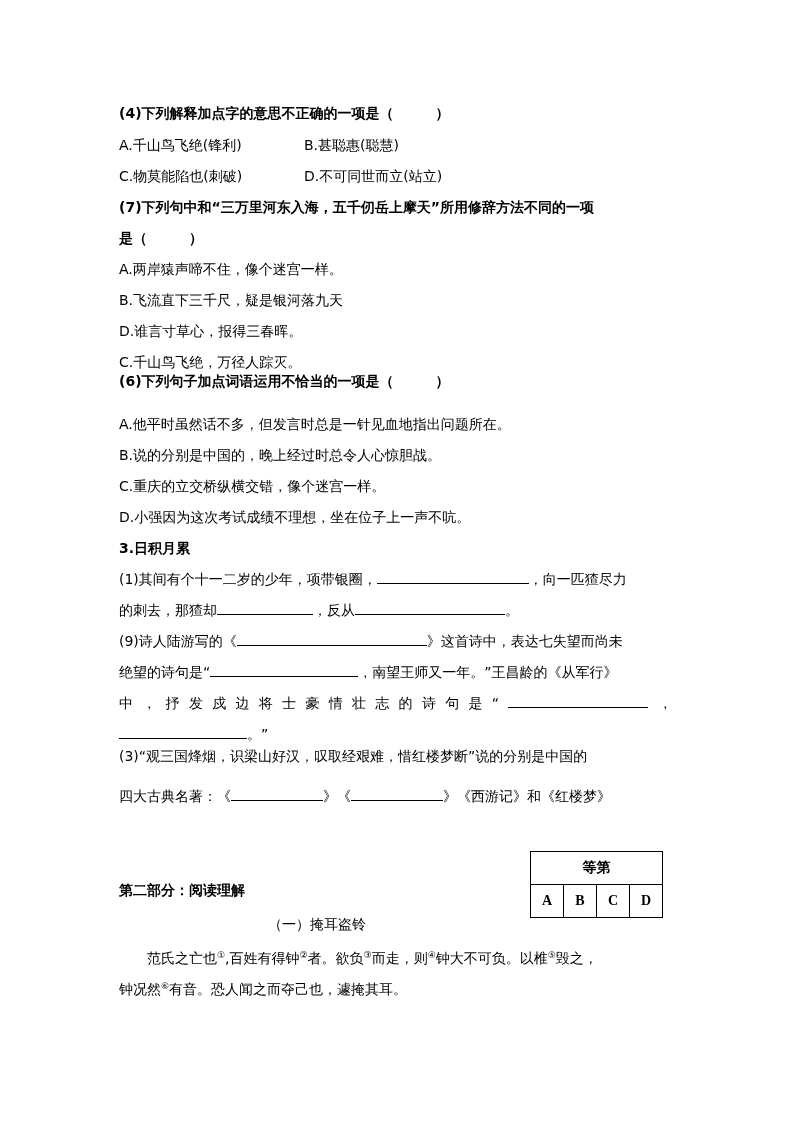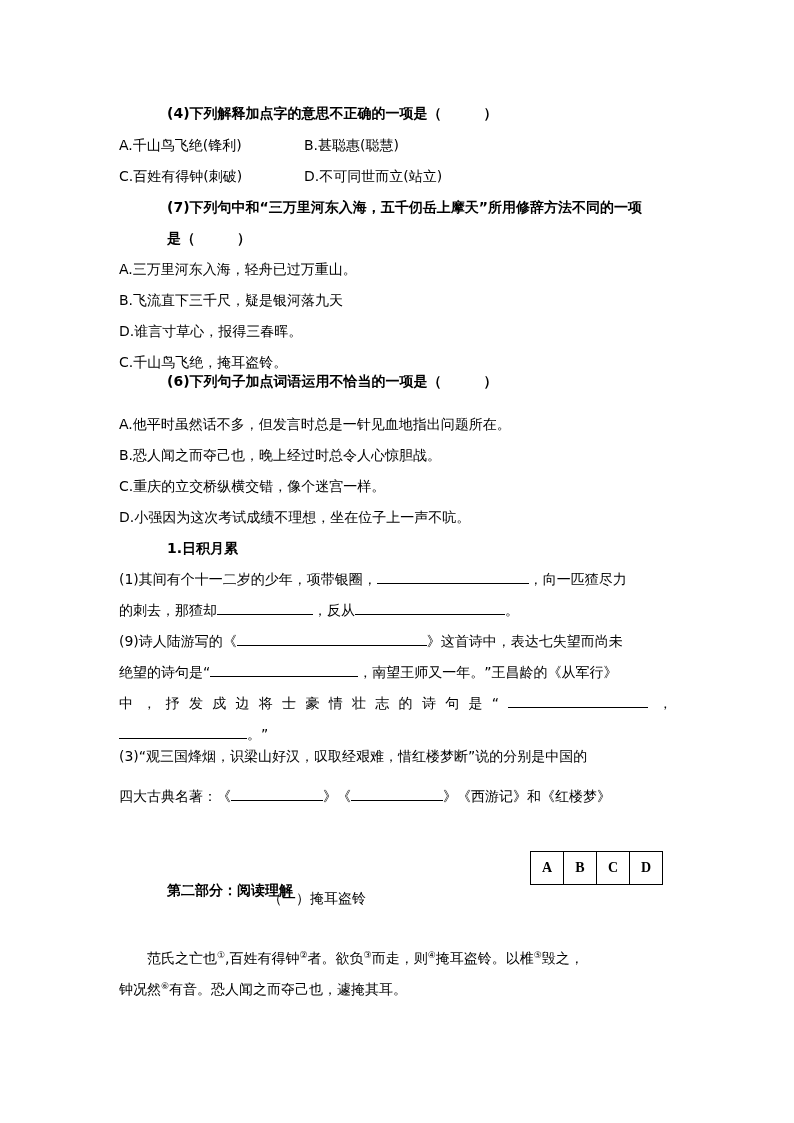--- a/index.html
+++ b/index.html
@@ -1,50 +1,50 @@
 <!DOCTYPE html>
 <html><head>
 <meta charset="utf-8">
 <style>
   html, body { margin: 0; padding: 0; background: #ffffff; }
   body { width: 794px; height: 1123px; position: relative; overflow: hidden;
          font-family: "DejaVu Sans", "Liberation Sans", sans-serif; color: #000; }
   .line { position: absolute; left: 119px; font-size: 14px; line-height: 20px; white-space: nowrap; }
-  .bold { font-weight: bold; margin-left: 48px; }
+  .bold { font-weight: bold; }
   .blank { display: inline-block; border-bottom: 1px solid #000; height: 14px; vertical-align: baseline; }
   .spread { letter-spacing: 9.3px; }
   sup { font-size: 9px; vertical-align: 5px; }
   table.grade { position: absolute; left: 530px; top: 851px; border-collapse: collapse;
                 font-family: "Liberation Serif", serif; font-weight: bold; font-size: 14px; }
   table.grade td { border: 1px solid #000; text-align: center; height: 32px; padding: 0; }
   table.grade td.cell { width: 32px; }
 </style>
 </head>
 <body>
 
 <div class="line bold" style="top:103px">(4)下列解释加点字的意思不正确的一项是（　　　）</div>
 <div class="line" style="top:135px">A.千山鸟飞绝(锋利)</div>
 <div class="line" style="top:135px; left:304px">B.甚聪惠(聪慧)</div>
-<div class="line" style="top:166px">C.百姓有得钟(刺破)</div>
+<div class="line" style="top:166px">C.物莫能陷也(刺破)</div>
 <div class="line" style="top:166px; left:304px">D.不可同世而立(站立)</div>
 
 <div class="line bold" style="top:197px">(7)下列句中和“三万里河东入海，五千仞岳上摩天”所用修辞方法不同的一项</div>
 <div class="line bold" style="top:228px">是（　　　）</div>
-<div class="line" style="top:259px">A.三万里河东入海，轻舟已过万重山。</div>
+<div class="line" style="top:259px">A.两岸猿声啼不住，像个迷宫一样。</div>
 <div class="line" style="top:290px">B.飞流直下三千尺，疑是银河落九天</div>
 <div class="line" style="top:321px">D.谁言寸草心，报得三春晖。</div>
-<div class="line" style="top:352px">C.千山鸟飞绝，掩耳盗铃。</div>
+<div class="line" style="top:352px">C.千山鸟飞绝，万径人踪灭。</div>
 
 <div class="line bold" style="top:371px">(6)下列句子加点词语运用不恰当的一项是（　　　）</div>
 <div class="line" style="top:414px">A.他平时虽然话不多，但发言时总是一针见血地指出问题所在。</div>
-<div class="line" style="top:445px">B.恐人闻之而夺己也，晚上经过时总令人心惊胆战。</div>
+<div class="line" style="top:445px">B.说的分别是中国的，晚上经过时总令人心惊胆战。</div>
 <div class="line" style="top:476px">C.重庆的立交桥纵横交错，像个迷宫一样。</div>
 <div class="line" style="top:507px">D.小强因为这次考试成绩不理想，坐在位子上一声不吭。</div>
 
-<div class="line bold" style="top:538px">1.日积月累</div>
+<div class="line bold" style="top:538px">3.日积月累</div>
 
 <div class="line" style="top:569px">
   <span>(1)其间有个十一二岁的少年，项带银圈，</span><span class="blank" style="width:152px"></span><span>，向一匹猹尽力</span>
 </div>
 <div class="line" style="top:600px">
   <span>的刺去，那猹却</span><span class="blank" style="width:96px"></span><span>，反从</span><span class="blank" style="width:150px"></span><span>。</span>
 </div>
 
 <div class="line" style="top:631px">
   <span>(9)诗人陆游写的《</span><span class="blank" style="width:190px"></span><span>》这首诗中，表达七失望而尚未</span>
@@ -59,30 +59,33 @@
   <span class="blank" style="width:128px"></span><span>。”</span>
 </div>
 
 <div class="line" style="top:746px">(3)“观三国烽烟，识梁山好汉，叹取经艰难，惜红楼梦断”说的分别是中国的</div>
 <div class="line" style="top:786px">
   <span>四大古典名著：《</span><span class="blank" style="width:92px"></span><span>》《</span><span class="blank" style="width:92px"></span><span>》《西游记》和《红楼梦》</span>
 </div>
 
 <table class="grade">
   <tbody>
+      <tr>
+    <td colspan="4">等第</td>
+  </tr>
   <tr>
     <td class="cell">A</td>
     <td class="cell">B</td>
     <td class="cell">C</td>
     <td class="cell">D</td>
   </tr>
 </tbody>
   </table>
 
 <div class="line bold" style="top:880px">第二部分：阅读理解</div>
-<div class="line" style="top:888px; left:268px">（一）掩耳盗铃</div>
+<div class="line" style="top:914px; left:268px">（一）掩耳盗铃</div>
 
 <div class="line" style="top:945px; left:147px">
-  <span>范氏之亡也</span><sup>①</sup><span>,百姓有得钟</span><sup>②</sup><span>者。欲负</span><sup>③</sup><span>而走，则</span><sup>④</sup><span>掩耳盗铃。以椎</span><sup>⑤</sup><span>毁之，</span>
+  <span>范氏之亡也</span><sup>①</sup><span>,百姓有得钟</span><sup>②</sup><span>者。欲负</span><sup>③</sup><span>而走，则</span><sup>④</sup><span>钟大不可负。以椎</span><sup>⑤</sup><span>毁之，</span>
 </div>
 <div class="line" style="top:976px">
   <span>钟况然</span><sup>⑥</sup><span>有音。恐人闻之而夺己也，遽掩其耳。</span>
 </div>
 
 </body></html>

